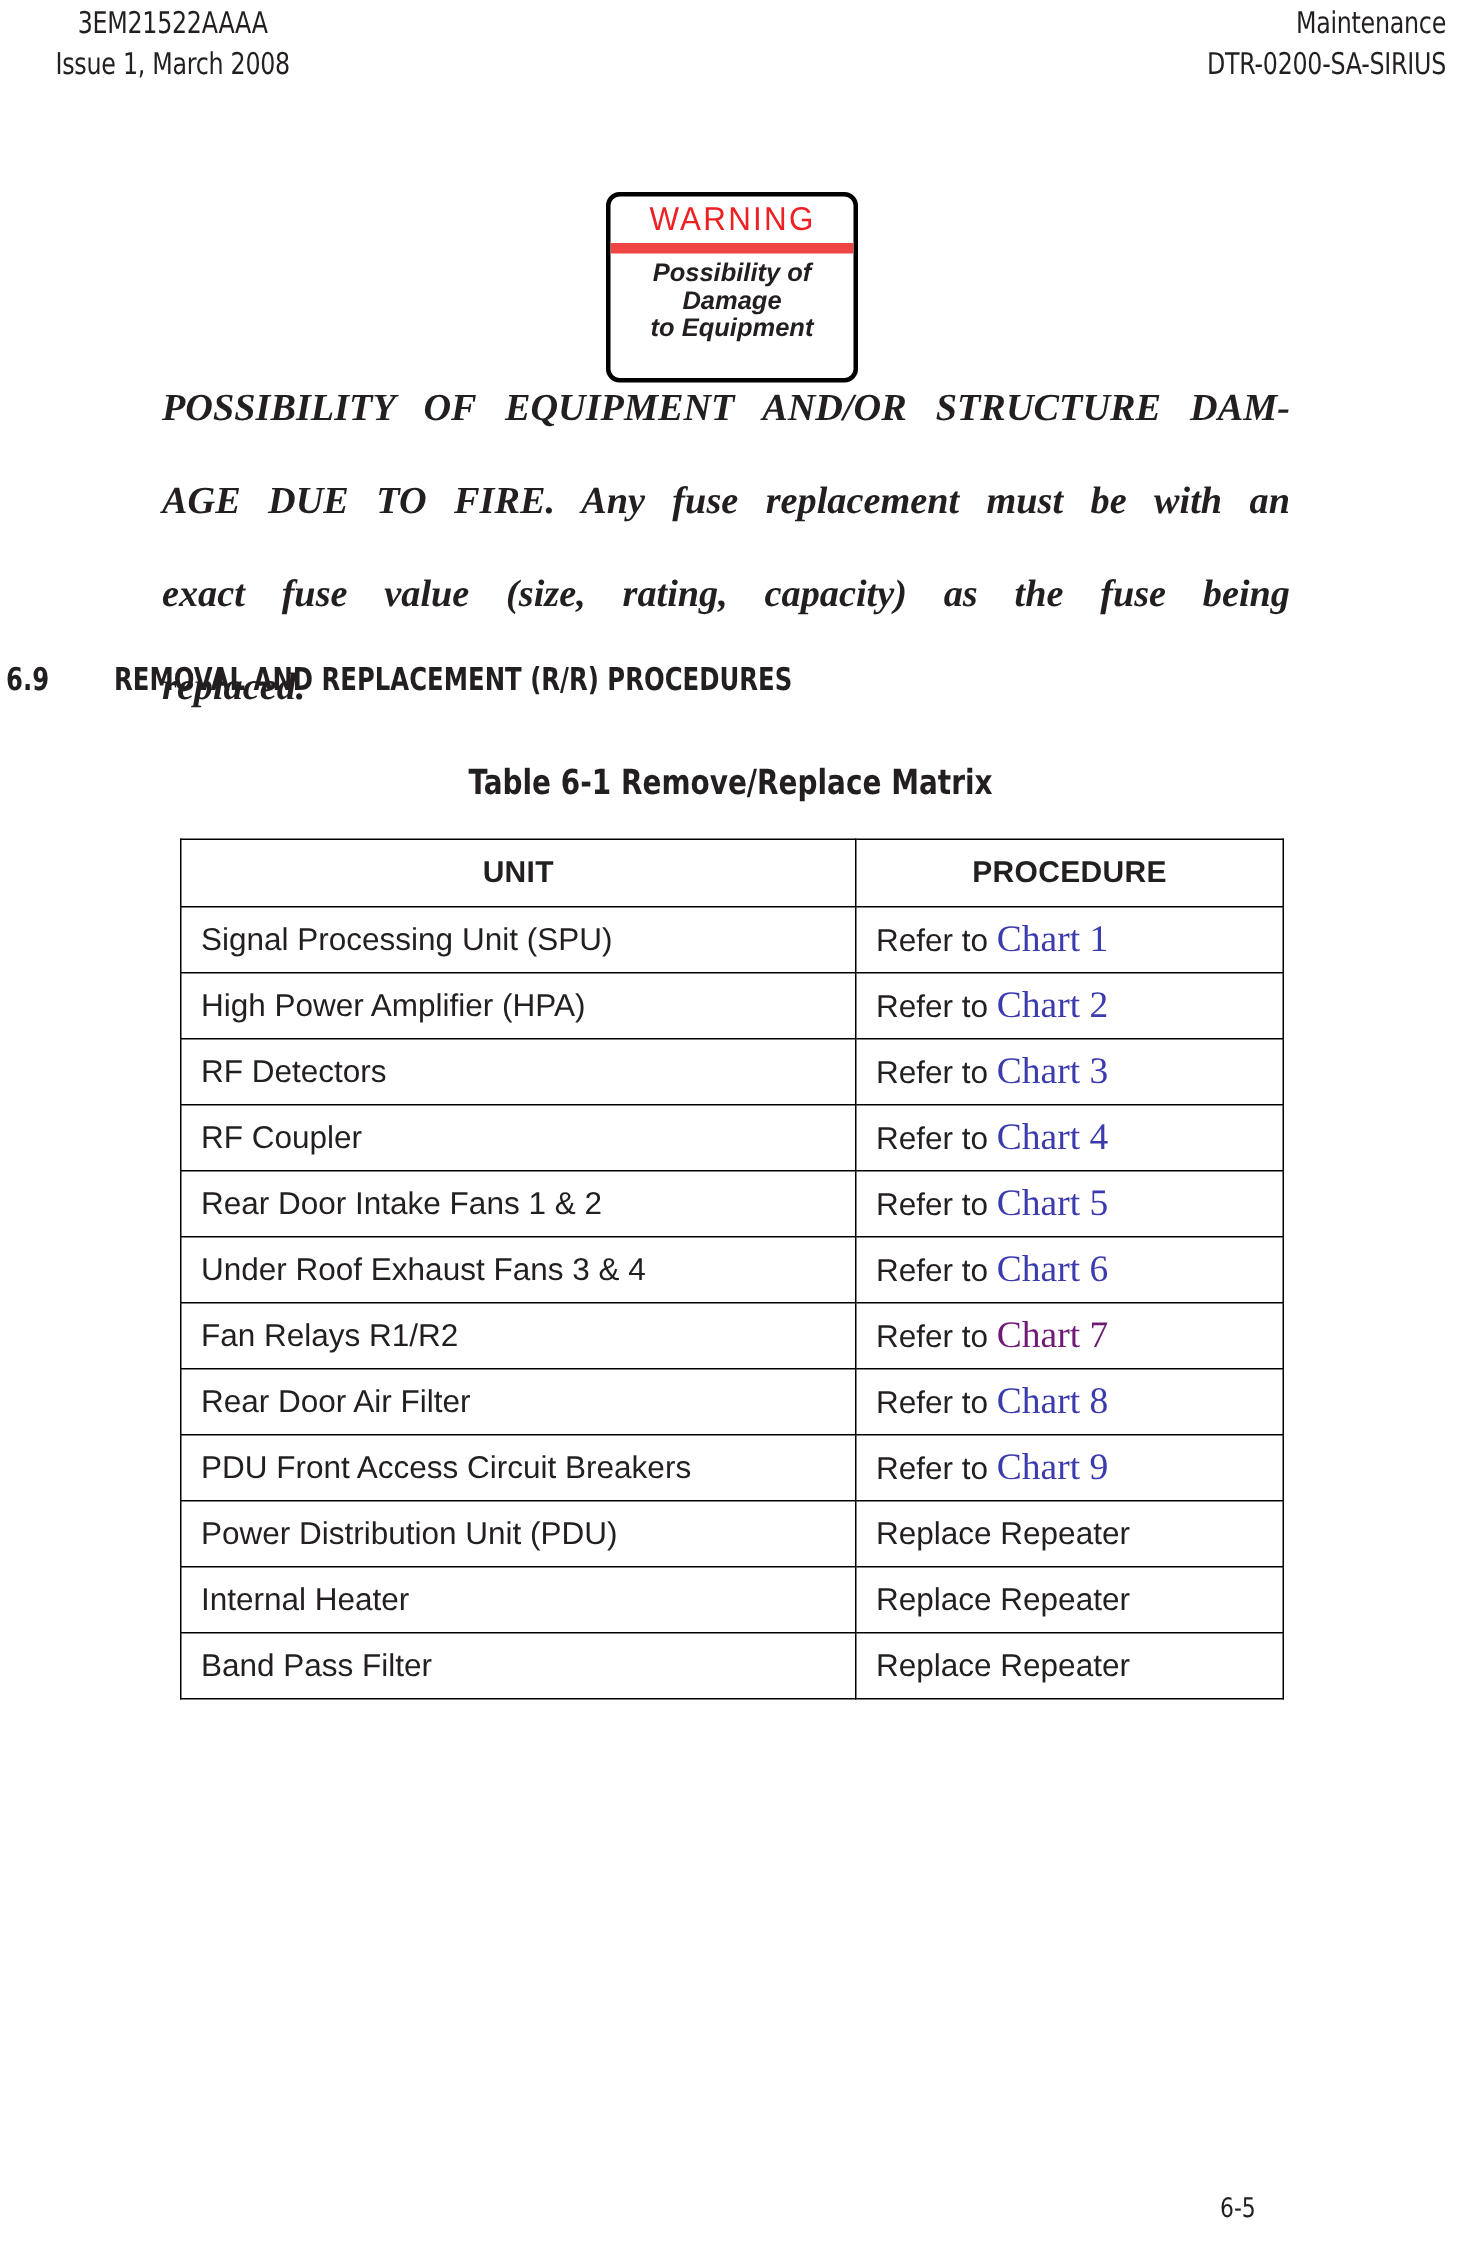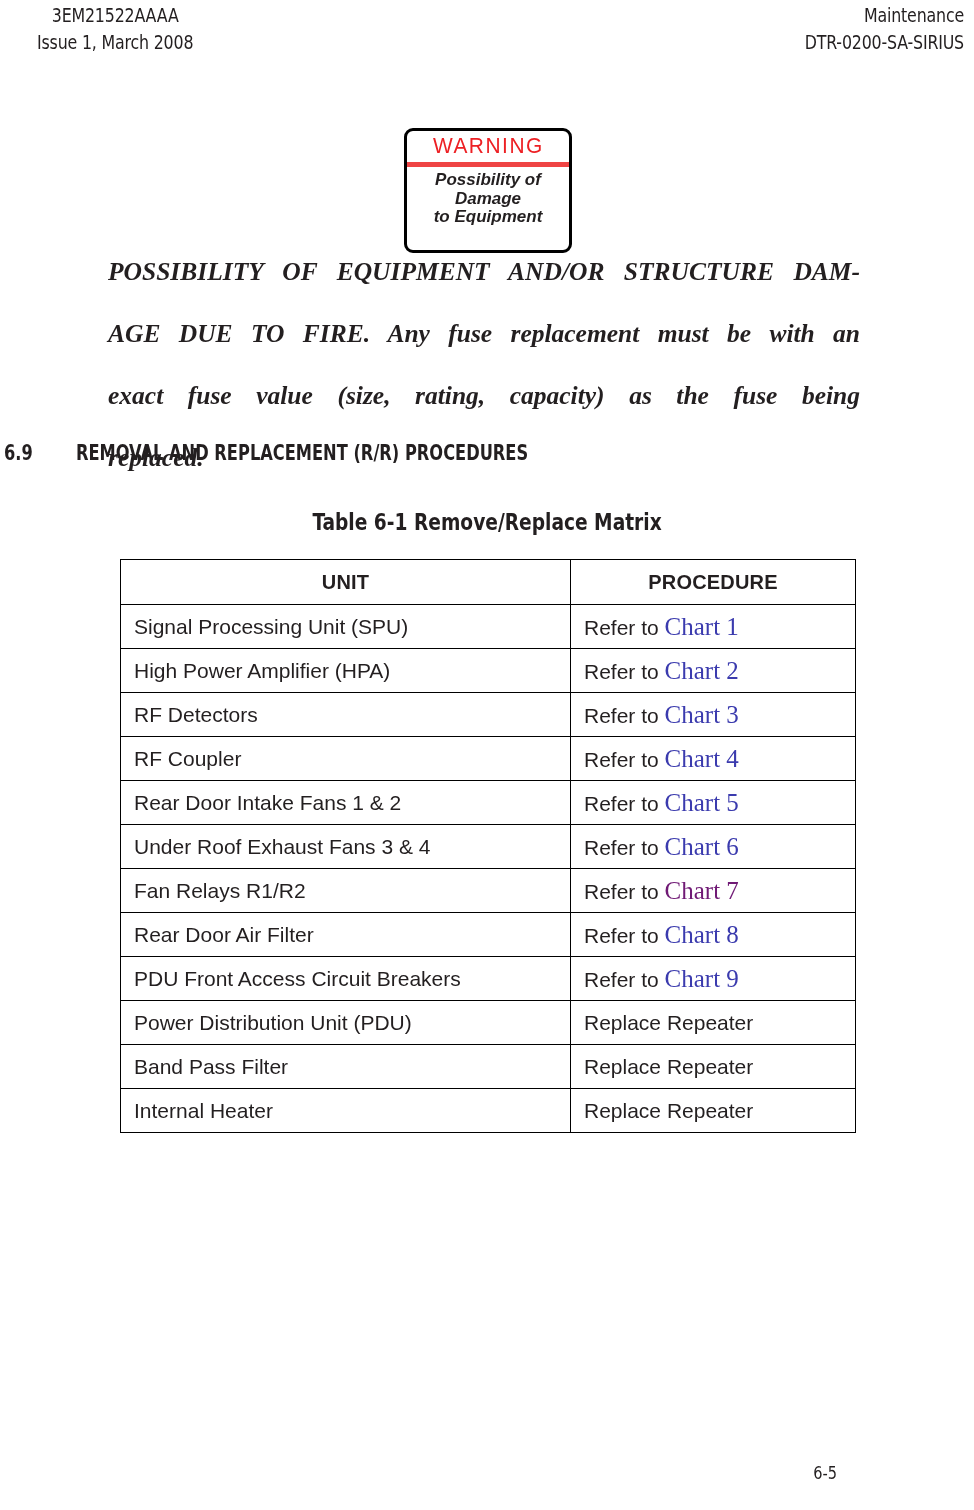--- a/index.html
+++ b/index.html
@@ -58,21 +58,21 @@
     top: 128px;
     width: 168px;
     box-sizing: border-box;
     border: 3px solid #000000;
     border-radius: 9px;
     background: #ffffff;
     overflow: hidden;
   }
   .warning-sign-top {
     box-sizing: border-box;
-    border-bottom: 5px solid #ef4444;
+    border-bottom: 7px solid #ef4444;
     text-align: center;
     padding: 3px 0 4px 0;
   }
   .warning-word {
     font-family: "Liberation Sans", sans-serif;
     font-size: 22px;
     line-height: 24px;
     letter-spacing: 1.6px;
     color: #ed2024;
     display: inline-block;
@@ -304,25 +304,25 @@
       </tr>
       <tr>
         <td>PDU Front Access Circuit Breakers</td>
         <td><span>Refer to </span><span class="chart-link" style="color: rgb(59, 59, 174);">Chart 9</span></td>
       </tr>
       <tr>
         <td>Power Distribution Unit (PDU)</td>
         <td>Replace Repeater</td>
       </tr>
       <tr>
+        <td>Internal Heater</td>
+        <td>Replace Repeater</td>
+      </tr>
+      <tr>
         <td>Band Pass Filter</td>
         <td>Replace Repeater</td>
       </tr>
-      <tr>
-        <td>Internal Heater</td>
-        <td>Replace Repeater</td>
-      </tr>
     </tbody>
 </table>
 
 <div class="page-footer">
   <span>6-5</span>
 </div>
 
 </body></html>

